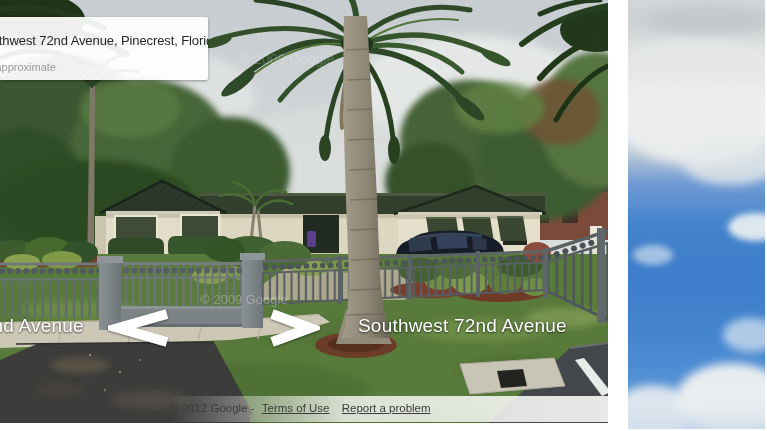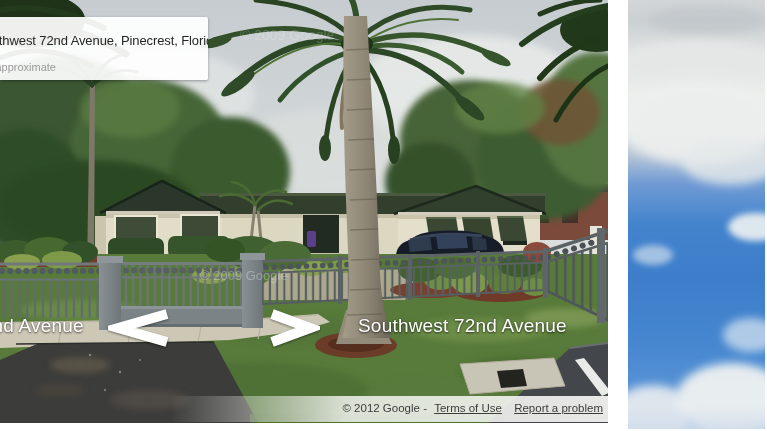--- a/index.html
+++ b/index.html
@@ -10,26 +10,26 @@
   .streetview svg.scene{position:absolute;left:0;top:0;}
   
   .street-label{position:absolute;white-space:nowrap;color:#fff;font-size:19px;
     text-shadow:0 1px 2px rgba(0,0,0,.55),0 0 3px rgba(0,0,0,.35);letter-spacing:.2px;}
   .label-left{left:-125px;top:315px;}
   .label-center{left:358px;top:315px;}
   .chevron{position:absolute;filter:drop-shadow(0 1px 1px rgba(0,0,0,.45));}
   .chevron path{stroke:#fff;stroke-width:10;fill:none;stroke-linejoin:miter;stroke-linecap:butt;}
   .chev-left{left:108px;top:306px;}
   .chev-right{left:264px;top:306px;}
-  .watermark{position:absolute;white-space:nowrap;pointer-events:none;}
+  .watermark{position:absolute;white-space:nowrap;pointer-events:none;margin-top:24px;}
   .wm-center{left:240px;top:27px;font-size:14px;color:rgba(255,255,255,.20);}
   .wm-gate{left:200px;top:268px;font-size:13px;color:rgba(255,255,255,.30);}
   .copyright-bar{position:absolute;left:170px;top:396px;width:438px;height:26px;
     background:linear-gradient(to right,rgba(248,248,246,0),rgba(248,248,246,.82) 40%,rgba(250,250,248,.9));
-    font-size:11.5px;color:#3c3c3c;text-align:right;line-height:25px;padding-right:5px;box-sizing:border-box;}
+    font-size:11.5px;color:#3c3c3c;text-align:left;line-height:25px;padding-right:5px;box-sizing:border-box;}
   .copyright-bar a{color:#3c3c3c;text-decoration:underline;cursor:pointer;}
   .copyright-bar .lnk2{margin-left:9px;}
   .copyright-bar .lnk1{margin-left:4px;}
   .address-card{position:absolute;left:0;top:17px;width:208px;height:63px;
     background:rgba(255,255,255,.93);box-shadow:0 1px 3px rgba(0,0,0,.35);border-radius:0 2px 2px 0;overflow:hidden;}
   .card-title{position:absolute;left:-24px;top:16px;white-space:nowrap;font-size:13px;color:#262626;letter-spacing:-.1px;}
   .card-sub{position:absolute;left:-59px;top:44px;white-space:nowrap;font-size:11px;color:#9a9a9a;}
   
   .skypanel{position:absolute;left:628px;top:0;width:137px;height:429px;overflow:hidden;
     background:linear-gradient(180deg,#d3d6d8 0%,#cbd0d3 5%,#dfe2e2 12%,#eceeec 22%,#e0e4e5 30%,

